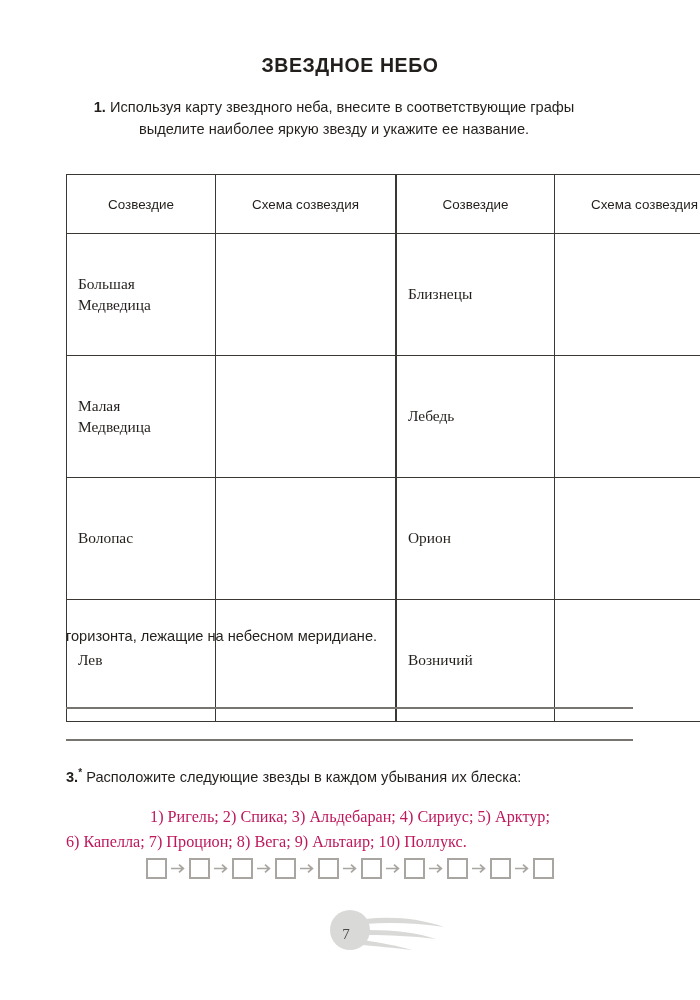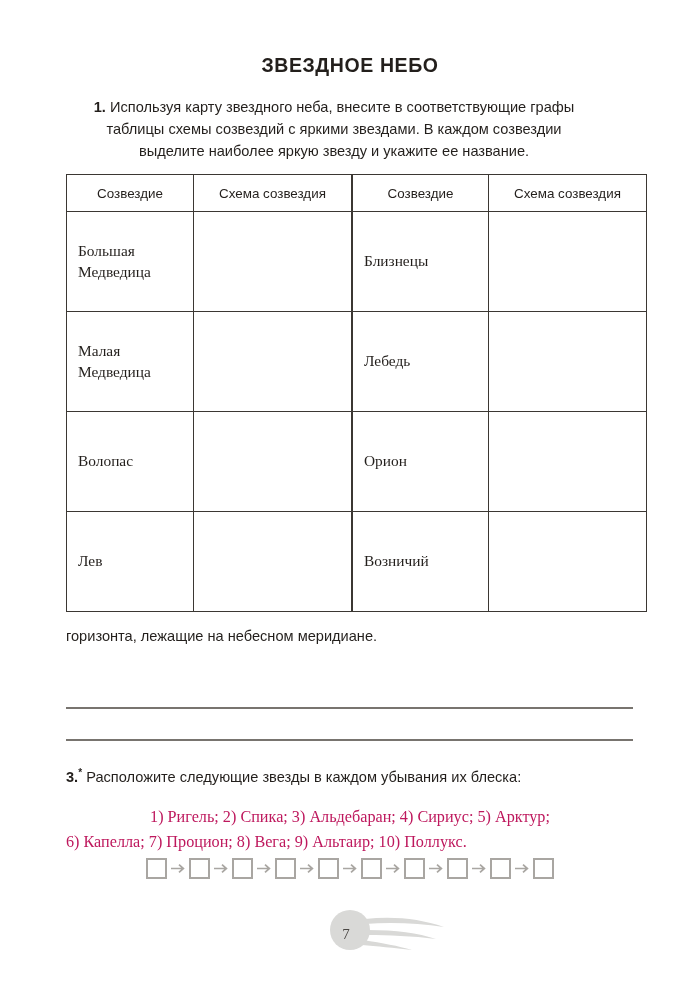--- a/index.html
+++ b/index.html
@@ -77,21 +77,21 @@
   .tbl {
     position: absolute;
     left: 66px;
     top: 174px;
     width: 567px;
     border-collapse: collapse;
     table-layout: fixed;
   }
   .tbl td, .tbl th {
     border: 1px solid #3b3733;
-    padding: 1px;
+    padding: 12px;
     vertical-align: middle;
   }
   .tbl thead th {
     height: 34px;
     font-family: "Liberation Sans", sans-serif;
     font-size: 13.4px;
     font-weight: normal;
     text-align: center;
     color: #231f1c;
   }
@@ -203,21 +203,20 @@
 </style>
 </head>
 <body>
 
 <div class="page">
 
   <div class="title">ЗВЕЗДНОЕ НЕБО</div>
 
   <div class="task task-1">
     <span class="body-line"><span class="num">1.</span> <span>Используя карту звездного неба, внесите в соответствующие графы</span></span>
-    <span class="body-line">таблицы схемы созвездий с яркими звездами. В каждом созвездии</span>
     <span class="body-line">выделите наиболее яркую звезду и укажите ее название.</span>
   </div>
 
   <table class="tbl">
     <thead>
       <tr>
         <th class="col-a">Созвездие</th>
         <th class="col-b mid-left">Схема созвездия</th>
         <th class="col-c">Созвездие</th>
         <th class="col-d">Схема созвездия</th>

